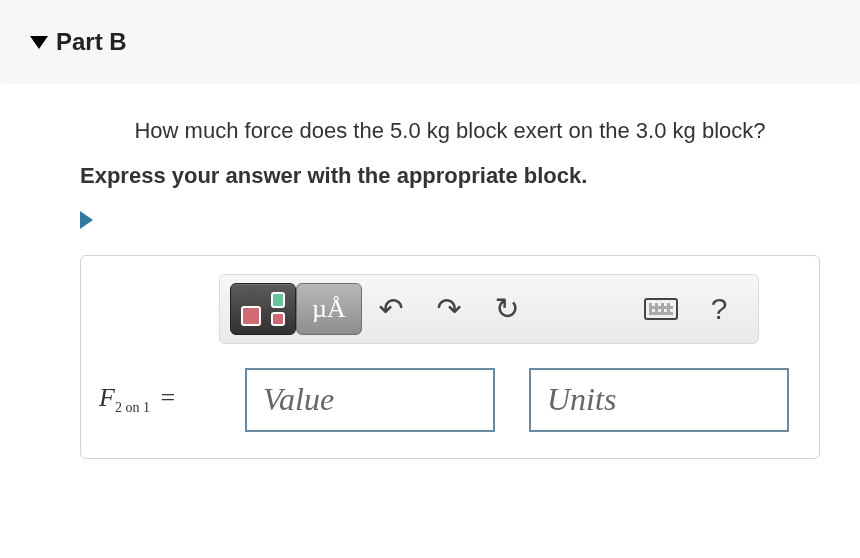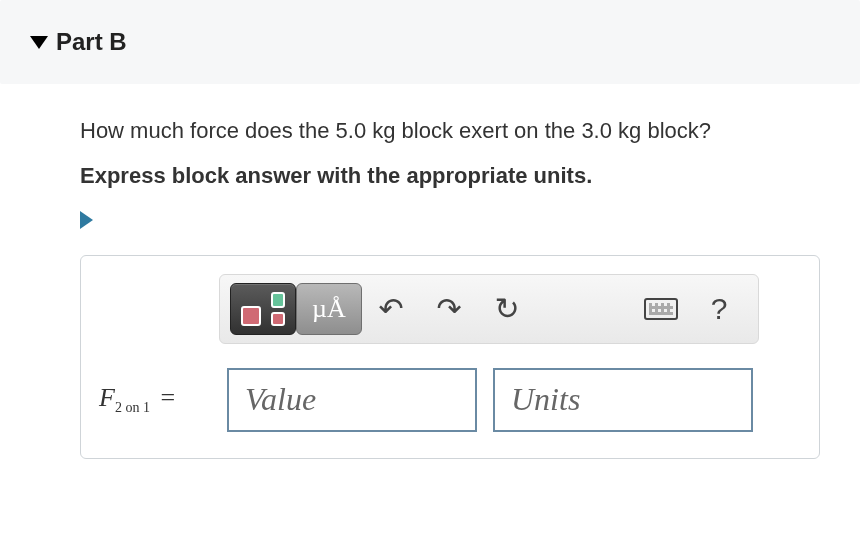--- a/index.html
+++ b/index.html
@@ -29,20 +29,21 @@
     font-size: 24px;
     color: #222;
   }
   .body {
     padding: 18px 0 0 80px;
     max-width: 820px;
   }
   .question {
     margin: 14px 0 16px 0;
     line-height: 1.4;
+    text-align: center;
   }
   .instruct {
     font-weight: 700;
     margin-bottom: 22px;
   }
   .hints-row {
     display: flex;
     align-items: center;
     gap: 10px;
     color: #2f7aa0;
@@ -119,21 +120,21 @@
   }
   .templ-icon{position:relative;width:44px;height:34px}
   .templ-icon .sq{position:absolute;border:2px solid #fff;border-radius:3px}
   .templ-icon .a{left:0;bottom:0;width:20px;height:20px;background:#d06a74}
   .templ-icon .b{right:0;top:0;width:14px;height:16px;background:#66c39a}
   .templ-icon .c{right:0;bottom:0;width:14px;height:14px;background:#d06a74}
 
   .input-row {
     display: flex;
     align-items: center;
-    gap: 16px;
+    gap: 34px;
   }
   .lhs {
     font-family: "Times New Roman", serif;
     font-style: italic;
     font-size: 26px;
     width: 112px;
     text-align: left;
     white-space: nowrap;
   }
   .lhs .sub{font-size:14px;font-style:normal;vertical-align:sub}
@@ -158,21 +159,21 @@
 </head>
 <body>
 
 <div class="part-header">
   <span class="caret-down"></span>
   <span class="part-title">Part B</span>
 </div>
 
 <div class="body">
   <div class="question">How much force does the 5.0 kg block exert on the 3.0 kg block?</div>
-  <div class="instruct">Express block answer with the appropriate units.</div>
+  <div class="instruct">Express your answer with the appropriate block.</div>
 
   <div class="hints-row">
     <span class="caret-right"></span>
   </div>
 
   <div class="answer-box">
     <div class="toolbar">
       <div class="tb-btn tb-dark">
         <span class="templ-icon">
           <span class="sq a"></span>

